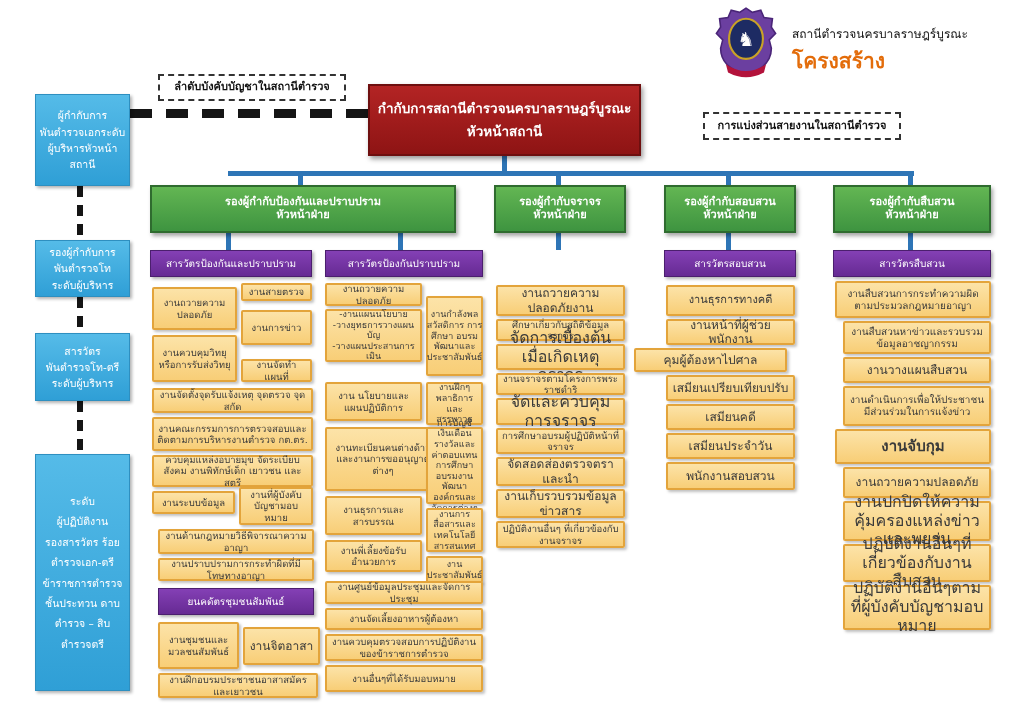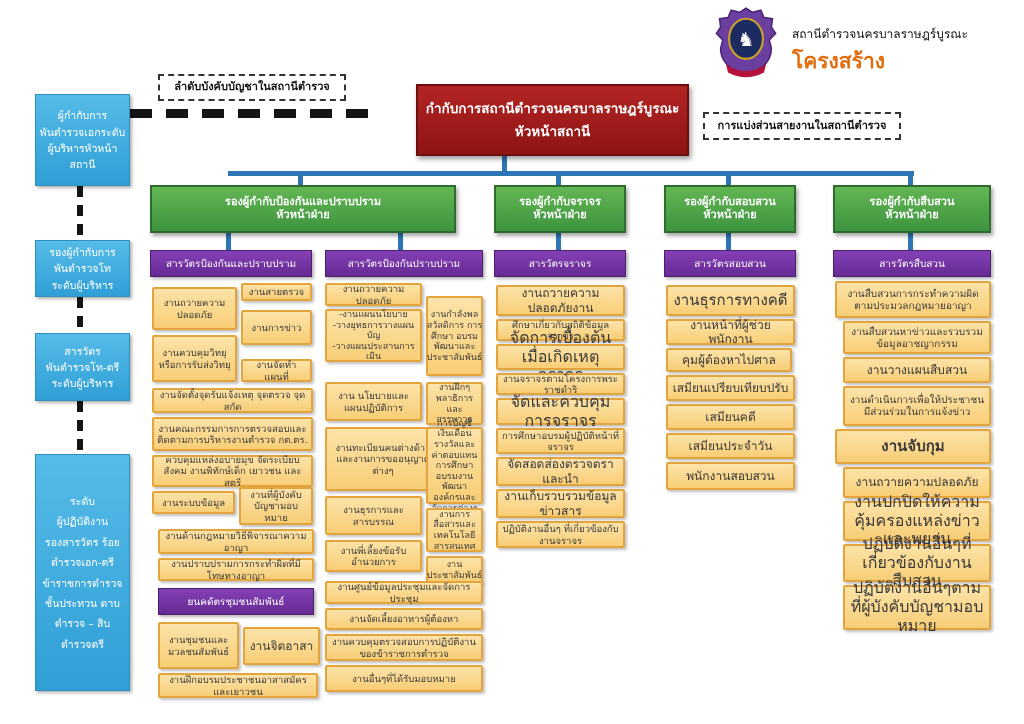--- a/index.html
+++ b/index.html
@@ -7,29 +7,29 @@
           font-family:"DejaVu Sans","Liberation Sans",sans-serif;}
   .b{position:absolute;box-sizing:border-box;display:flex;align-items:center;justify-content:center;
      text-align:center;line-height:1.18;padding:2px 3px;white-space:pre-line;font-size:9.5px;color:#333;}
   .yellow{background:linear-gradient(#FCE3A8,#F8CE77);border:2px solid #E3A43B;border-radius:2px;
           box-shadow:2px 2px 3px rgba(0,0,0,.25);color:#3a3a3a;}
   .green{background:linear-gradient(#63B653,#3E9440);border:2px solid #2F6B2F;color:#fff;font-weight:bold;
          font-size:11px;box-shadow:2px 3px 4px rgba(0,0,0,.35);}
   .purple{background:linear-gradient(#8440B5,#662A93);border:1px solid #4B1F6E;color:#fff;font-size:10px;
           box-shadow:2px 2px 3px rgba(0,0,0,.3);}
   .red{background:linear-gradient(#B32424,#8E1414);border:2px solid #6E0F0F;color:#fff;font-weight:bold;
-       font-size:13.5px;line-height:1.7;box-shadow:2px 3px 5px rgba(0,0,0,.4);margin-left:48px;}
+       font-size:13.5px;line-height:1.7;box-shadow:2px 3px 5px rgba(0,0,0,.4);}
   .blue{background:linear-gradient(#55BBE8,#2F9FD6);border:1px solid #2E8FC0;color:#fff;font-size:10.5px;
         line-height:1.55;box-shadow:2px 2px 3px rgba(0,0,0,.3);}
   .dashedlabel{background:#fff;border:2px dashed #333;color:#111;font-size:11px;font-weight:bold;}
   .line{position:absolute;background:#2E75B6;}
   .dash-h{position:absolute;background:repeating-linear-gradient(90deg,#151515 0 22px,transparent 22px 36px);}
   .dash-v{position:absolute;background:repeating-linear-gradient(180deg,#151515 0 11px,transparent 11px 19px);}
   .f9{font-size:9px}.f10{font-size:10px}.f11{font-size:16px}.f12{font-size:12px}
-  .f13{font-size:15px}.f15{font-size:15px;font-weight:bold;}
+  .f13{font-size:11px}.f15{font-size:15px;font-weight:bold;}
   .brandname{position:absolute;left:792px;top:24px;font-size:12px;color:#111;}
   .brandtitle{position:absolute;left:792px;top:44px;font-size:21px;font-weight:bold;color:#E36C0A;}
   .logo{position:absolute;left:714px;top:6px;width:64px;height:74px;}
   .tall{line-height:1.95;}
 </style>
 </head>
 <body>
 
 <div id="canvas">
 
@@ -90,21 +90,20 @@
 หัวหน้าฝ่าย</div>
   <div class="b green" style="left:494px;top:185px;width:132px;height:48px">รองผู้กำกับจราจร
 หัวหน้าฝ่าย</div>
   <div class="b green" style="left:664px;top:185px;width:132px;height:48px">รองผู้กำกับสอบสวน
 หัวหน้าฝ่าย</div>
   <div class="b green" style="left:833px;top:185px;width:158px;height:48px">รองผู้กำกับสืบสวน
 หัวหน้าฝ่าย</div>
 
   <div class="b purple" style="left:150px;top:250px;width:162px;height:27px">สารวัตรป้องกันและปราบปราม</div>
   <div class="b purple" style="left:325px;top:250px;width:158px;height:27px">สารวัตรป้องกันปราบปราม</div>
-  <div class="b purple" style="left:494px;top:250px;width:132px;height:27px">สารวัตรจราจร</div>
   <div class="b purple" style="left:664px;top:250px;width:132px;height:27px">สารวัตรสอบสวน</div>
   <div class="b purple" style="left:833px;top:250px;width:158px;height:27px">สารวัตรสืบสวน</div>
   <div class="b purple" style="left:158px;top:588px;width:156px;height:27px">ยนคดัตรชุมชนสัมพันธ์</div>
 
   <div class="b yellow" style="left:152px;top:287px;width:85px;height:43px">งานถวายความปลอดภัย</div>
   <div class="b yellow" style="left:241px;top:283px;width:71px;height:18px">งานสายตรวจ</div>
   <div class="b yellow" style="left:241px;top:310px;width:71px;height:35px">งานการข่าว</div>
   <div class="b yellow" style="left:152px;top:335px;width:85px;height:47px">งานควบคุมวิทยุหรือการรับส่งวิทยุ</div>
   <div class="b yellow" style="left:241px;top:359px;width:71px;height:23px">งานจัดทำแผนที่</div>
   <div class="b yellow" style="left:152px;top:388px;width:161px;height:25px">งานจัดตั้งจุดรับแจ้งเหตุ จุดตรวจ จุดสกัด</div>
@@ -141,21 +140,21 @@
   <div class="b yellow f11" style="left:496px;top:344px;width:129px;height:26px">จัดการเบื้องต้นเมื่อเกิดเหตุจราจร</div>
   <div class="b yellow" style="left:496px;top:373px;width:129px;height:22px">งานจราจรตามโครงการพระราชดำริ</div>
   <div class="b yellow f11" style="left:496px;top:398px;width:129px;height:27px">จัดและควบคุมการจราจร</div>
   <div class="b yellow" style="left:496px;top:428px;width:129px;height:26px">การศึกษาอบรมผู้ปฏิบัติหน้าที่จราจร</div>
   <div class="b yellow f12" style="left:496px;top:457px;width:129px;height:29px">จัดสอดส่องตรวจตราและนำ</div>
   <div class="b yellow f12" style="left:496px;top:489px;width:129px;height:29px">งานเก็บรวบรวมข้อมูล ข่าวสาร</div>
   <div class="b yellow" style="left:496px;top:521px;width:129px;height:27px">ปฏิบัติงานอื่นๆ ที่เกี่ยวข้องกับงานจราจร</div>
 
   <div class="b yellow f13" style="left:666px;top:285px;width:129px;height:31px">งานธุรการทางคดี</div>
   <div class="b yellow f12" style="left:666px;top:319px;width:129px;height:26px">งานหน้าที่ผู้ช่วยพนักงาน</div>
-  <div class="b yellow f12" style="left:666px;top:348px;width:126px;height:24px">คุมผู้ต้องหาไปศาล</div>
+  <div class="b yellow f12" style="left:634px;top:348px;width:153px;height:24px">คุมผู้ต้องหาไปศาล</div>
   <div class="b yellow f12" style="left:666px;top:375px;width:129px;height:26px">เสมียนเปรียบเทียบปรับ</div>
   <div class="b yellow f12" style="left:666px;top:404px;width:129px;height:26px">เสมียนคดี</div>
   <div class="b yellow f12" style="left:666px;top:433px;width:129px;height:26px">เสมียนประจำวัน</div>
   <div class="b yellow f12" style="left:666px;top:462px;width:129px;height:28px">พนักงานสอบสวน</div>
 
   <div class="b yellow f10" style="left:835px;top:281px;width:156px;height:37px">งานสืบสวนการกระทำความผิดตามประมวลกฎหมายอาญา</div>
   <div class="b yellow f10" style="left:843px;top:321px;width:148px;height:33px">งานสืบสวนหาข่าวและรวบรวมข้อมูลอาชญากรรม</div>
   <div class="b yellow f12" style="left:843px;top:357px;width:148px;height:26px">งานวางแผนสืบสวน</div>
   <div class="b yellow f10" style="left:843px;top:386px;width:148px;height:40px">งานดำเนินการเพื่อให้ประชาชนมีส่วนร่วมในการแจ้งข่าว</div>
   <div class="b yellow f15" style="left:835px;top:429px;width:156px;height:35px">งานจับกุม</div>

